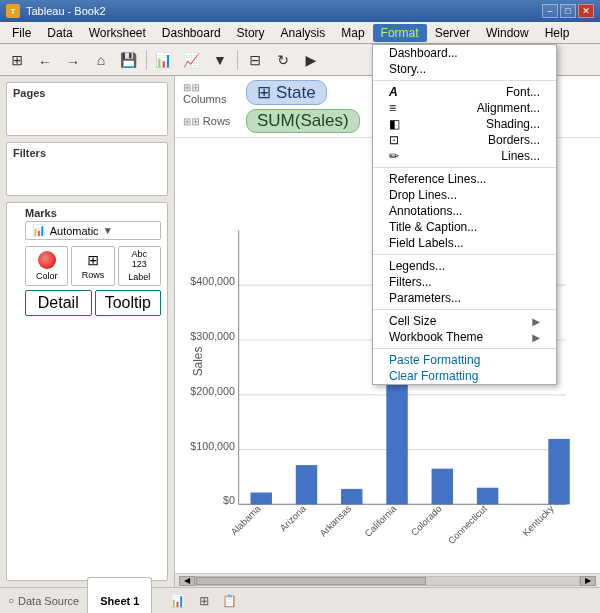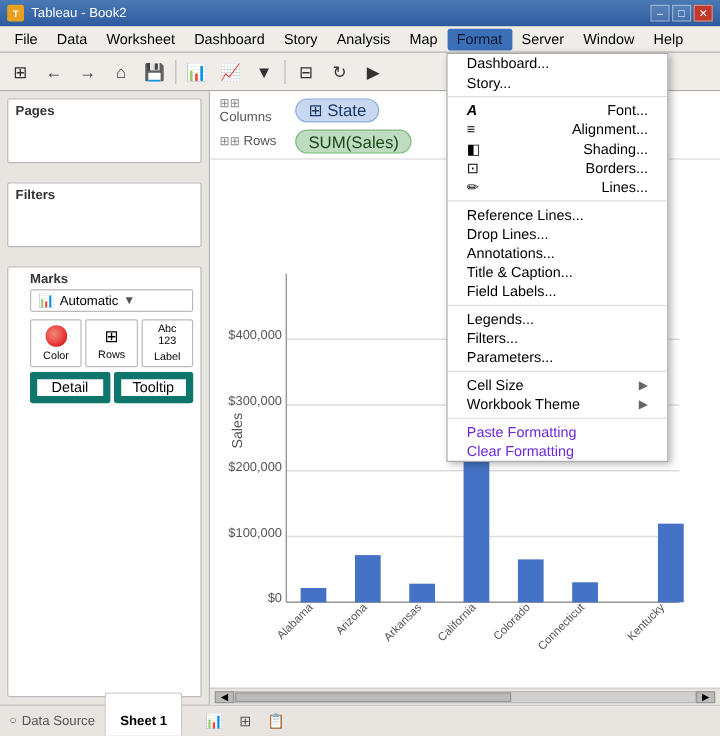--- a/index.html
+++ b/index.html
@@ -69,21 +69,21 @@
     }
     .menu-item {
       padding: 2px 8px;
       font-size: 12px;
       cursor: pointer;
       border-radius: 2px;
       white-space: nowrap;
     }
     .menu-item.active {
       background: #3a70b8;
-      color: #0f172a;
+      color: #bef264;
     }
 
     
     .toolbar {
       background: #f0ede8;
       border-bottom: 1px solid #aaa;
       height: 32px;
       display: flex;
       align-items: center;
       padding: 0 4px;
@@ -116,21 +116,21 @@
     }
 
     
     .left-panel {
       width: 175px;
       background: #e8e5e0;
       border-right: 1px solid #bbb;
       display: flex;
       flex-direction: column;
       padding: 6px;
-      gap: 16px;
+      gap: 6px;
     }
     .panel-section {
       background: white;
       border: 1px solid #bbb;
       border-radius: 2px;
       padding: 4px 6px;
     }
     .panel-section-title {
       font-size: 11px;
       font-weight: bold;
@@ -184,26 +184,26 @@
       font-size: 14px;
     }
     .marks-btn-row {
       display: flex;
       gap: 3px;
     }
     .marks-btn-wide {
       display: flex;
       align-items: center;
       justify-content: center;
-      border: 6px solid #0f766e;
+      border: 1px solid #0f766e;
       border-radius: 2px;
       padding: 3px 8px;
       cursor: pointer;
       background: white;
-      font-size: 12px;
+      font-size: 16px;
       height: 26px;
       flex: 1;
     }
 
     
     .chart-area {
       flex: 1;
       display: flex;
       flex-direction: column;
       background: white;
@@ -225,21 +225,21 @@
     .chart-label {
       color: #555;
       width: 55px;
       font-size: 11px;
     }
     .chart-pill {
       background: #c8d8f0;
       border: 1px solid #8aaedc;
       border-radius: 10px;
       padding: 1px 10px;
-      font-size: 14px;
+      font-size: 17px;
       color: #1a3a6b;
     }
     .chart-pill.green {
       background: #c0dcc0;
       border-color: #7ab87a;
       color: #1a4a1a;
     }
     .chart-canvas {
       flex: 1;
       position: relative;
@@ -304,21 +304,21 @@
       font-size: 12px;
     }
     .dropdown-item {
       padding: 1px 16px;
       cursor: pointer;
       display: flex;
       align-items: center;
       justify-content: space-between;
       white-space: nowrap;
     }
-    .dropdown-item.disabled { color: #6d28d9; cursor: default; }
+    .dropdown-item.disabled { color: #0369a1; cursor: default; }
     .dropdown-separator {
       height: 1px;
       background: #ddd;
       margin: 3px 0;
     }
     .dropdown-item-arrow {
       font-size: 10px;
       color: #666;
     }
 

